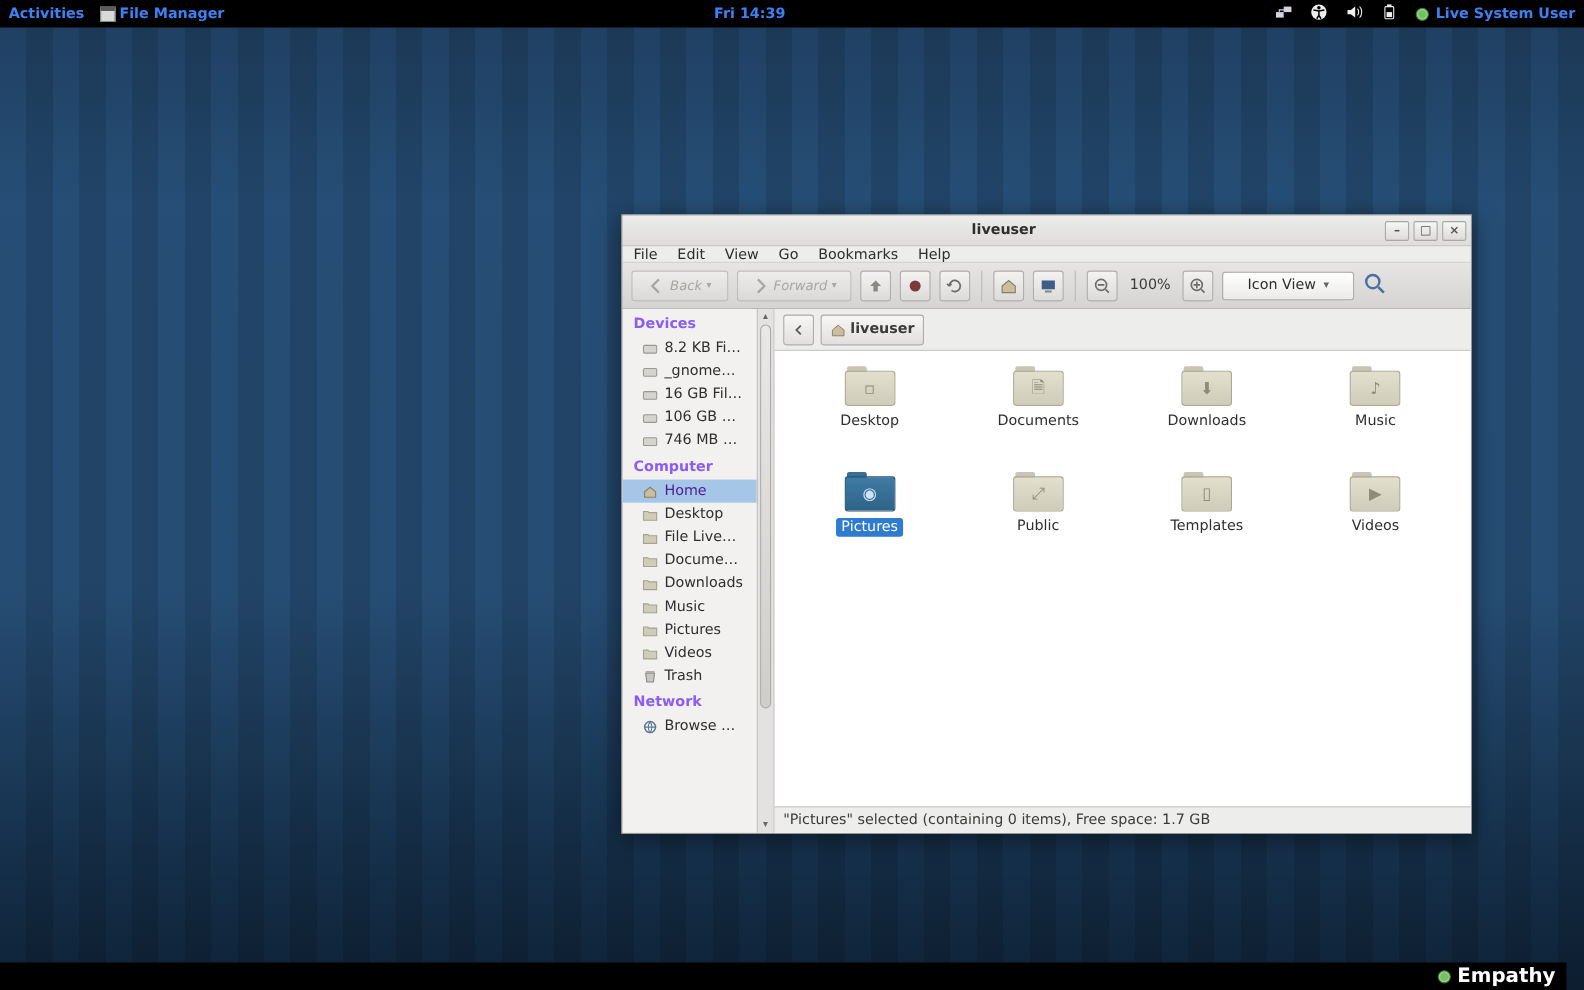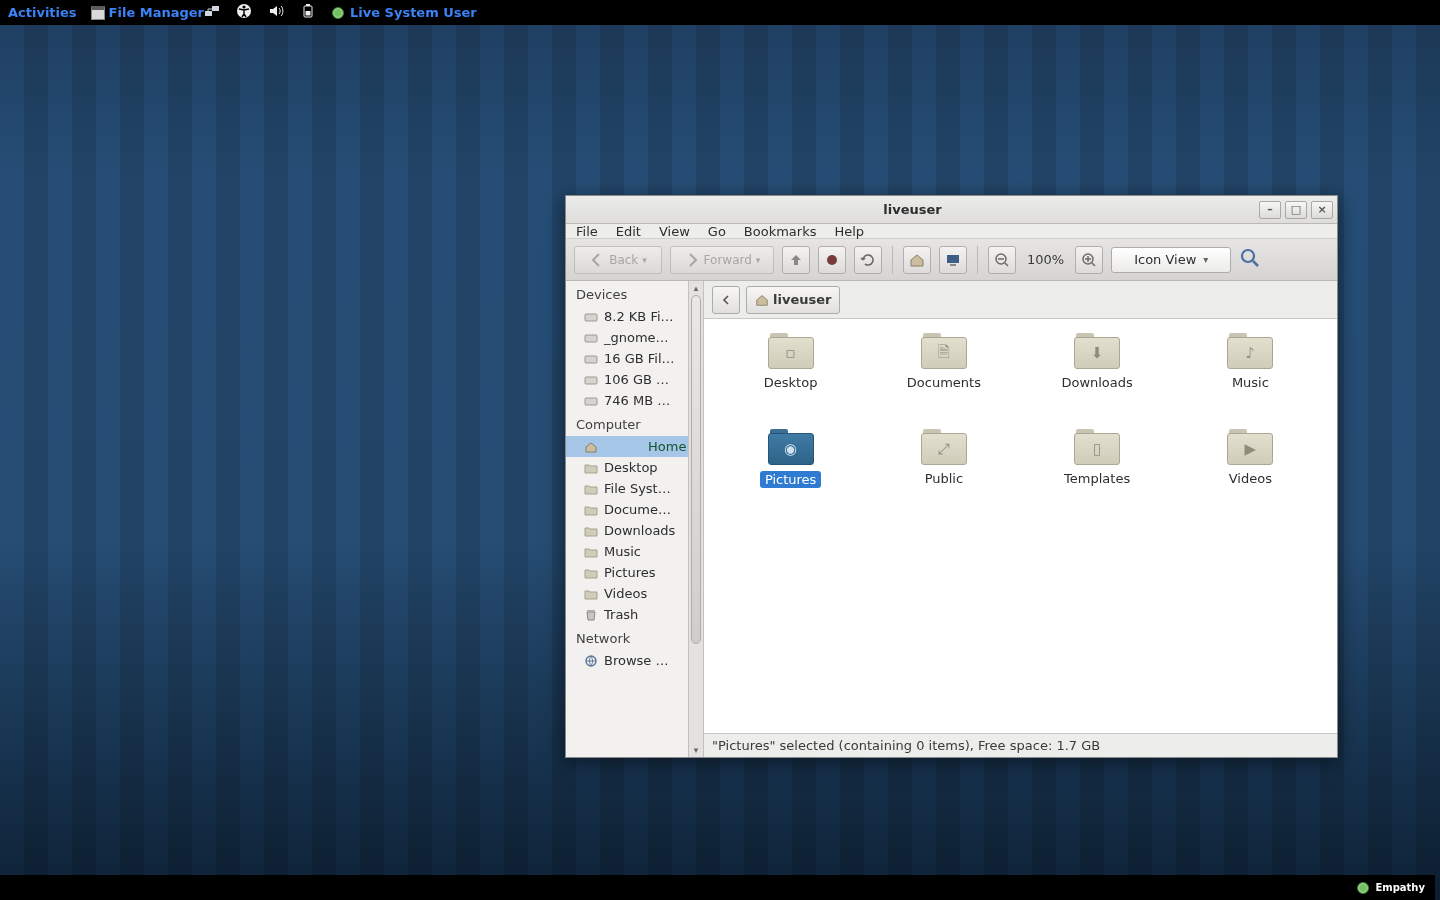--- a/index.html
+++ b/index.html
@@ -19,23 +19,23 @@
   }
   #top-panel .left, #top-panel .right { display:flex; align-items:center; gap:14px; }
   #top-panel .center { flex:1; text-align:center; }
   #top-panel .app { display:flex; align-items:center; gap:4px; }
   #top-panel .tray svg { width:16px; height:16px; fill:#eee; }
   #top-panel .right { gap:16px; }
   .fm-badge { width:14px; height:14px; background:#d9d9d9; border:1px solid #888; border-top:4px solid #5b5b5b; }
 
   
   #bottom-panel {
-    position:absolute; bottom:0; left:0; right:5px; height:25px;
+    position:absolute; bottom:0; left:0; right:16px; height:25px;
     background:#000; color:#fff; display:flex; align-items:center;
-    justify-content:flex-end; font-size:10px; font-weight:bold; padding:0 10px; gap:6px;
+    justify-content:flex-end; font-size:18px; font-weight:bold; padding:0 10px; gap:6px;
   }
 
   
   #fm {
     position:absolute; left:565px; top:195px; width:773px; height:563px;
     background:#f2f1f0; border:1px solid #8a8a8a; box-shadow:0 4px 20px rgba(0,0,0,.5);
     display:flex; flex-direction:column;
   }
   .titlebar{
     height:28px; background:linear-gradient(#ececea,#dedddb);
@@ -49,41 +49,41 @@
     font-size:11px;color:#555;cursor:default;}
 
   .menubar{height:15px;background:#ededeb;border-bottom:1px solid #cfcfcd;
     display:flex;align-items:center;gap:18px;padding:0 10px;color:#2e2e2e;font-size:13px;}
 
   .toolbar{height:42px;background:linear-gradient(#e6e5e3,#d5d4d2);
     border-bottom:1px solid #b9b9b7;display:flex;align-items:center;gap:8px;padding:0 8px;}
   .tbtn{height:28px;min-width:28px;padding:0 4px;background:linear-gradient(#f4f3f1,#dcdbd9);
     border:1px solid #b0afad;border-radius:3px;display:flex;align-items:center;justify-content:center;
     color:#8a8986;font-size:12px;gap:4px;}
-  .tbtn.disabled{opacity:.65;}
+  .tbtn.disabled{opacity:.65;font-style:italic;}
   .tbtn svg{width:16px;height:16px;}
   .toolbar .sep{width:1px;height:28px;background:#b9b9b7;margin:0 2px;}
   .zoom{display:flex;align-items:center;gap:11px;}
   .zoom-val{font-size:13px;color:#3a3a38;}
   .viewsel{width:120px;height:26px;background:linear-gradient(#fff,#ecebe9);
     border:1px solid #adacaa;border-radius:3px;display:flex;align-items:center;
     padding:0 22px;font-size:13px;color:#2e2e2e;justify-content:space-between;}
   .viewsel .chev{font-size:10px;color:#666;}
   .srch svg{width:22px;height:22px;}
 
   .body{flex:1;display:flex;min-height:0;}
   .sidebar{width:138px;background:#f2f1f0;border-right:1px solid #c2c1bf;
     overflow:hidden;position:relative;font-size:13px;color:#2e2e2e;}
   .sidebar .sb-scroll{position:absolute;right:0;top:0;bottom:0;width:15px;
     background:#e3e2e0;border-left:1px solid #c2c1bf;display:flex;flex-direction:column;align-items:center;}
   .sb-scroll .arrow{height:14px;width:100%;display:flex;align-items:center;justify-content:center;color:#666;font-size:9px;}
   .sb-scroll .track{flex:1;width:100%;position:relative;}
   .sb-scroll .thumb{position:absolute;left:2px;right:2px;top:0;height:78%;
     background:linear-gradient(#e9e8e6,#cfcecb);border:1px solid #adacaa;border-radius:6px;}
-  .sb-head{font-weight:normal;padding:6px 8px 4px 10px;color:#404040;}
+  .sb-head{font-weight:bold;padding:6px 8px 4px 10px;color:#8b5cf6;}
   .sb-item{display:flex;align-items:center;gap:6px;padding:3px 6px 3px 18px;white-space:nowrap;overflow:hidden;text-overflow:ellipsis;}
   .sb-item.sel{background:#a6c6e8;}
   .sb-item .ic{width:14px;height:14px;flex:none;}
 
   .main{flex:1;display:flex;flex-direction:column;background:#fff;}
   .pathbar{height:38px;background:#ededeb;border-bottom:1px solid #c8c7c5;
     display:flex;align-items:center;gap:6px;padding:0 8px;}
   .pbtn{height:28px;padding:0 8px;background:linear-gradient(#f7f6f4,#e1e0de);
     border:1px solid #adacaa;border-radius:3px;display:flex;align-items:center;gap:4px;font-size:13px;
     font-weight:bold;color:#3a3a38;}
@@ -113,20 +113,21 @@
 <body>
 
 <div id="top-panel">
   <div class="left">
     <span>Activities</span>
     <span class="app">
       <span class="fm-badge"></span>
       <span>File Manager</span>
     </span>
   </div>
+  <div class="center">Fri 14:39</div>
   <div class="right">
     <span class="tray">
       <svg viewBox="0 0 16 16">
           <rect x="1" y="8" width="7" height="5" fill="#cfd6df"></rect>
           <rect x="8" y="3" width="7" height="5" fill="#cfd6df"></rect>
           <path d="M4 8V6h8v2" stroke="#cfd6df" fill="none"></path>
         </svg>
     </span>
     <span class="tray">
       <svg viewBox="0 0 16 16">
@@ -278,33 +279,33 @@
             <svg class="ic" viewBox="0 0 14 14">
               <rect x="1" y="4" width="12" height="7" rx="1" fill="#d6d4cf" stroke="#9a9892"></rect>
             </svg>
             <span>746 MB …</span>
           </div>
           <div class="sb-head">Computer</div>
           <div class="sb-item sel">
             <svg class="ic" viewBox="0 0 14 14">
               <path d="M2 7l5-4 5 4v5H2z" fill="#cabda0" stroke="#8a7f62"></path>
             </svg>
-            <span style="color: #14532d; margin-left: 44px;">Home</span>
+            <span style="color: #4c1d95;">Home</span>
           </div>
           <div class="sb-item">
             <svg class="ic" viewBox="0 0 14 14">
               <path d="M1 4h4l1 1h7v7H1z" fill="#cfccba" stroke="#a5a28d"></path>
             </svg>
             <span>Desktop</span>
           </div>
           <div class="sb-item">
             <svg class="ic" viewBox="0 0 14 14">
               <path d="M1 4h4l1 1h7v7H1z" fill="#cfccba" stroke="#a5a28d"></path>
             </svg>
-            <span>File Syst…</span>
+            <span>File Live…</span>
           </div>
           <div class="sb-item">
             <svg class="ic" viewBox="0 0 14 14">
               <path d="M1 4h4l1 1h7v7H1z" fill="#cfccba" stroke="#a5a28d"></path>
             </svg>
             <span>Docume…</span>
           </div>
           <div class="sb-item">
             <svg class="ic" viewBox="0 0 14 14">
               <path d="M1 4h4l1 1h7v7H1z" fill="#cfccba" stroke="#a5a28d"></path>

